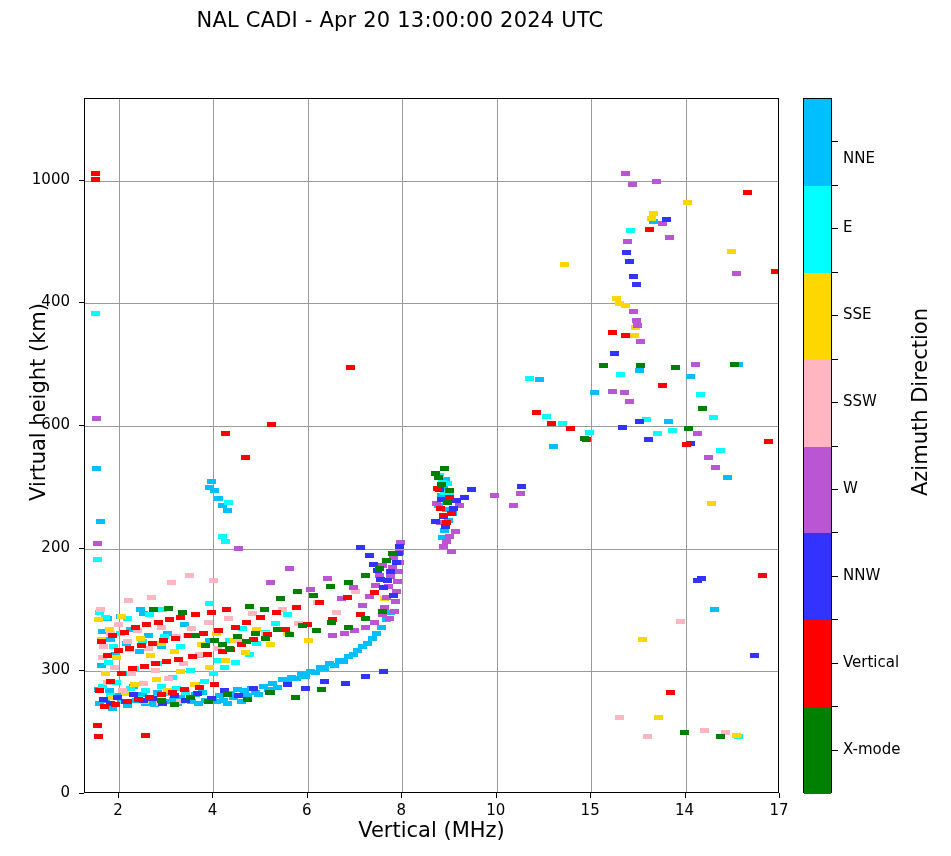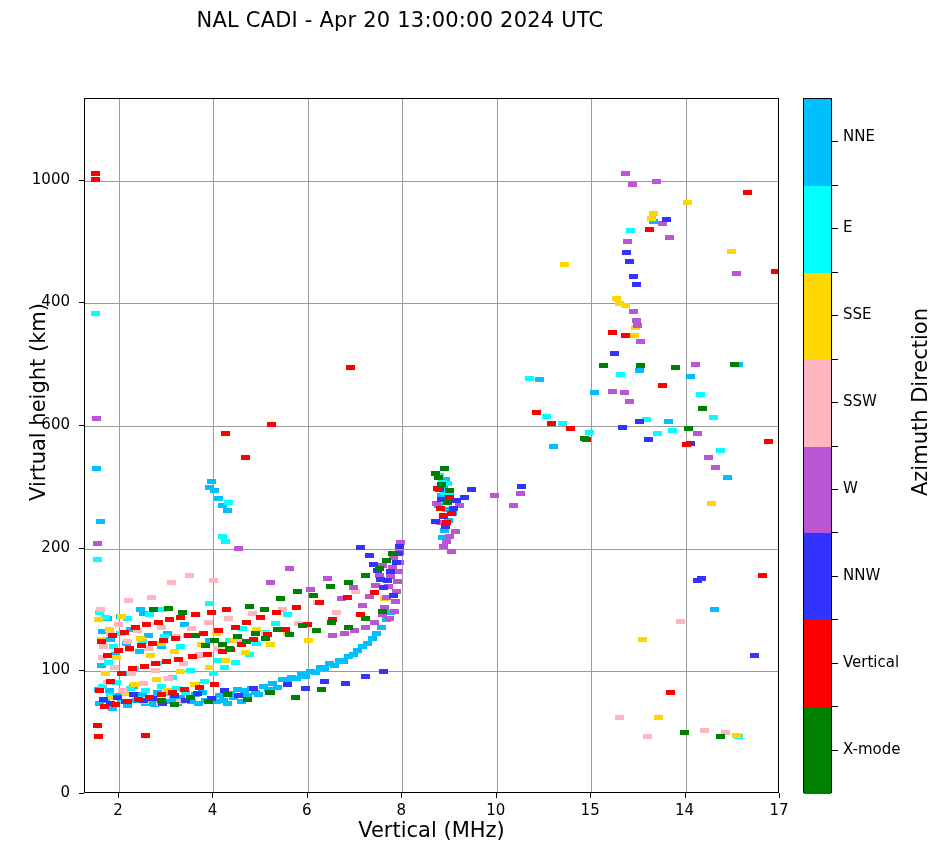--- a/index.html
+++ b/index.html
@@ -602,21 +602,21 @@
     <div class="xtick-label" style="left: 475.712px; top: 801px;">10</div>
     <div class="tickmark-x" style="left: 590.141px; top: 793px;"></div>
     <div class="xtick-label" style="left: 570.141px; top: 801px;">15</div>
     <div class="tickmark-x" style="left: 684.571px; top: 793px;"></div>
     <div class="xtick-label" style="left: 664.571px; top: 801px;">14</div>
     <div class="tickmark-x" style="left: 779px; top: 793px;"></div>
     <div class="xtick-label" style="left: 759px; top: 801px;">17</div>
     <div class="tickmark-y" style="left: 79px; top: 793px;"></div>
     <div class="ytick-label" style="left: 10px; top: 783px;">0</div>
     <div class="tickmark-y" style="left: 79px; top: 670.317px;"></div>
-    <div class="ytick-label" style="left: 10px; top: 660.317px;">100</div>
+    <div class="ytick-label" style="left: 10px; top: 660.317px;">300</div>
     <div class="tickmark-y" style="left: 79px; top: 547.634px;"></div>
     <div class="ytick-label" style="left: 10px; top: 537.634px;">200</div>
     <div class="tickmark-y" style="left: 79px; top: 424.951px;"></div>
     <div class="ytick-label" style="left: 10px; top: 414.951px;">600</div>
     <div class="tickmark-y" style="left: 79px; top: 302.267px;"></div>
     <div class="ytick-label" style="left: 10px; top: 292.267px;">400</div>
     <div class="tickmark-y" style="left: 79px; top: 179.584px;"></div>
     <div class="ytick-label" style="left: 10px; top: 169.584px;">1000</div>
   </div>
 
@@ -628,21 +628,21 @@
     <div class="cb-seg" style="top: 86.875px; height: 86.875px; background: rgb(0, 255, 255);"></div>
     <div class="cb-seg" style="top: 173.75px; height: 86.875px; background: rgb(255, 215, 0);"></div>
     <div class="cb-seg" style="top: 260.625px; height: 86.875px; background: rgb(255, 182, 193);"></div>
     <div class="cb-seg" style="top: 347.5px; height: 86.875px; background: rgb(186, 85, 211);"></div>
     <div class="cb-seg" style="top: 434.375px; height: 86.875px; background: rgb(51, 51, 255);"></div>
     <div class="cb-seg" style="top: 521.25px; height: 86.875px; background: rgb(255, 0, 0);"></div>
     <div class="cb-seg" style="top: 608.125px; height: 86.875px; background: rgb(0, 128, 0);"></div>
   </div>
 <div id="colorbar-ticks">
     <div class="cb-tick" style="top: 141.438px;"></div>
-    <div class="cb-label" style="top: 127px;">NNE</div>
+    <div class="cb-label" style="top: 149px;">NNE</div>
     <div class="cb-tick" style="top: 228.312px;"></div>
     <div class="cb-label" style="top: 218.312px;">E</div>
     <div class="cb-tick" style="top: 184.875px;"></div>
     <div class="cb-tick" style="top: 315.188px;"></div>
     <div class="cb-label" style="top: 305.188px;">SSE</div>
     <div class="cb-tick" style="top: 271.75px;"></div>
     <div class="cb-tick" style="top: 402.062px;"></div>
     <div class="cb-label" style="top: 392.062px;">SSW</div>
     <div class="cb-tick" style="top: 358.625px;"></div>
     <div class="cb-tick" style="top: 488.938px;"></div>

